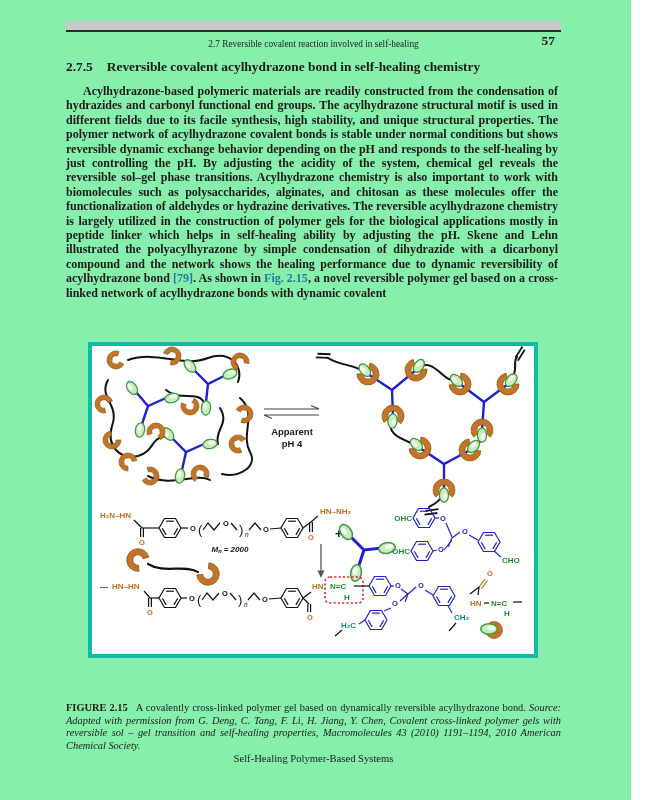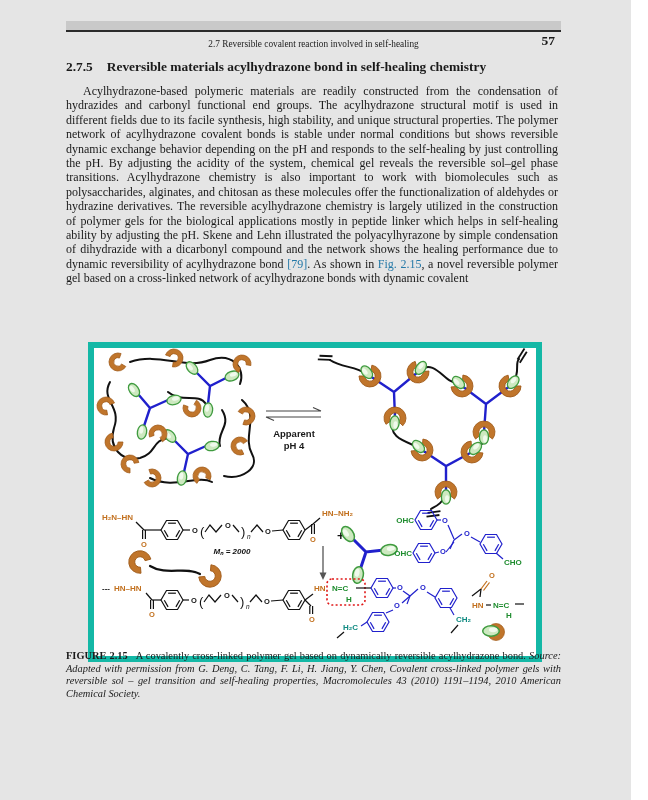--- a/index.html
+++ b/index.html
@@ -1,32 +1,32 @@
 <!DOCTYPE html>
 <html><head>
 <meta charset="utf-8">
 <style>
   html,body{margin:0;padding:0;background:#ffffff;}
-  .page{position:relative;width:631px;height:800px;background:#e5e5e5;overflow:hidden;
+  .page{position:relative;width:631px;height:800px;background:#86efac;overflow:hidden;
         font-family:"Liberation Serif",serif;color:#1a1a1a;}
   .header-bar{position:absolute;left:66px;top:21px;width:495px;height:9px;
               background:#c9c9c9;border-bottom:2px solid #2b2b2b;}
   .running-head{position:absolute;left:66px;top:39px;width:495px;text-align:center;
                 font-size:9.3px;color:#222;}
   .page-number{position:absolute;top:33px;right:76px;font-size:13.5px;font-weight:bold;}
   .section-heading{position:absolute;left:66px;top:59px;width:520px;margin:0;
                    font-size:13.4px;font-weight:bold;}
   .section-heading .sec-no{margin-right:14px;}
   .body-text{position:absolute;left:66px;top:84px;width:492px;margin:0;
-             font-size:12px;line-height:14.4px;text-align:justify;text-indent:17px;}
+             font-size:12px;line-height:14.4px;text-align:justify;text-indent:17px;font-weight:bold;}
   .ref-link{color:#2579a8;}
   .figure-box{position:absolute;left:88px;top:342px;width:442px;height:308px;
-              border:6px solid #14b8a6;background:#fff;}
+              border:4px solid #14b8a6;background:#fff;}
   .figure-box svg{display:block;}
-  .caption{position:absolute;left:66px;top:650px;width:495px;margin:0;
+  .caption{position:absolute;left:66px;top:702px;width:495px;margin:0;
            font-size:10.4px;line-height:12.7px;text-align:justify;}
   .cap-label{font-weight:bold;margin-right:8px;}
   .cap-source{font-style:italic;}
   .footer{position:absolute;left:66px;top:753px;width:495px;text-align:center;
           font-size:10.6px;}
   
   text{font-family:"Liberation Sans",sans-serif;}
   .lbl{font-weight:bold;font-size:8px;}
   .lbl-o{font-weight:bold;font-size:7.5px;}
   .big{font-weight:bold;font-size:9.5px;fill:#1a1a1a;}
@@ -40,21 +40,21 @@
 </style>
 </head>
 <body>
 
 <div class="page">
 
   <div class="header-bar"></div>
   <div class="running-head">2.7 Reversible covalent reaction involved in self-healing</div>
   <div class="page-number">57</div>
 
-  <h2 class="section-heading"><span class="sec-no">2.7.5</span><span>Reversible materials acylhydrazone bond in self-healing chemistry</span></h2>
+  <h2 class="section-heading"><span class="sec-no">2.7.5</span><span>Reversible covalent acylhydrazone bond in self-healing chemistry</span></h2>
 
   <p class="body-text"><span>Acylhydrazone-based polymeric materials are readily constructed from the condensation of hydrazides and carbonyl functional end groups. The acylhydrazone structural motif is used in different fields due to its facile synthesis, high stability, and unique structural properties. The polymer network of acylhydrazone covalent bonds is stable under normal conditions but shows reversible dynamic exchange behavior depending on the pH and responds to the self-healing by just controlling the pH. By adjusting the acidity of the system, chemical gel reveals the reversible sol–gel phase transitions. Acylhydrazone chemistry is also important to work with biomolecules such as polysaccharides, alginates, and chitosan as these molecules offer the functionalization of aldehydes or hydrazine derivatives. The reversible acylhydrazone chemistry is largely utilized in the construction of polymer gels for the biological applications mostly in peptide linker which helps in self-healing ability by adjusting the pH. Skene and Lehn illustrated the polyacylhyrazone by simple condensation of dihydrazide with a dicarbonyl compound and the network shows the healing performance due to dynamic reversibility of acylhydrazone bond </span><span class="ref-link">[79]</span><span>. As shown in </span><span class="ref-link">Fig. 2.15</span><span>, a novel reversible polymer gel based on a cross-linked network of acylhydrazone bonds with dynamic covalent</span></p>
 
   <div class="figure-box">
     <svg width="442" height="308" viewBox="0 0 442 308">
       <defs>
         <path id="cres" d="M 5.8,-6.9 A 9,9 0 1 0 5.8,6.9 L 2.7,3.2 A 4.2,4.2 0 1 1 2.7,-3.2 Z" fill="#c0752b" stroke="#a05a18" stroke-width="0.7"></path>
         <g id="egg">
           <ellipse rx="4.6" ry="7.2" fill="#cde9c0" stroke="#3f9b3f" stroke-width="1.3"></ellipse>
           <ellipse cx="-1" cy="-1.8" rx="2" ry="3.6" fill="#f0faec"></ellipse>
@@ -289,13 +289,14 @@
         <text x="412" y="270" class="lbl green">H</text>
         <line x1="421" y1="256" x2="430" y2="256" stroke="#111" stroke-width="1.2"></line>
         <circle cx="402" cy="284" r="8.5" fill="#c0752b" stroke="#a05a18" stroke-width="0.7"></circle>
         <use href="#egg" transform="translate(397,283) rotate(90) scale(1.15)"></use>
       </g>
     </svg>
   </div>
 
   <p class="caption"><span class="cap-label">FIGURE 2.15</span><span>A covalently cross-linked polymer gel based on dynamically reversible acylhydrazone bond.</span> <span class="cap-source">Source: Adapted with permission from G. Deng, C. Tang, F. Li, H. Jiang, Y. Chen, Covalent cross-linked polymer gels with reversible sol – gel transition and self-healing properties, Macromolecules 43 (2010) 1191–1194, 2010 American Chemical Society.</span></p>
 
+  <div class="footer">Self-Healing Polymer-Based Systems</div>
 </div>
 
 </body></html>

